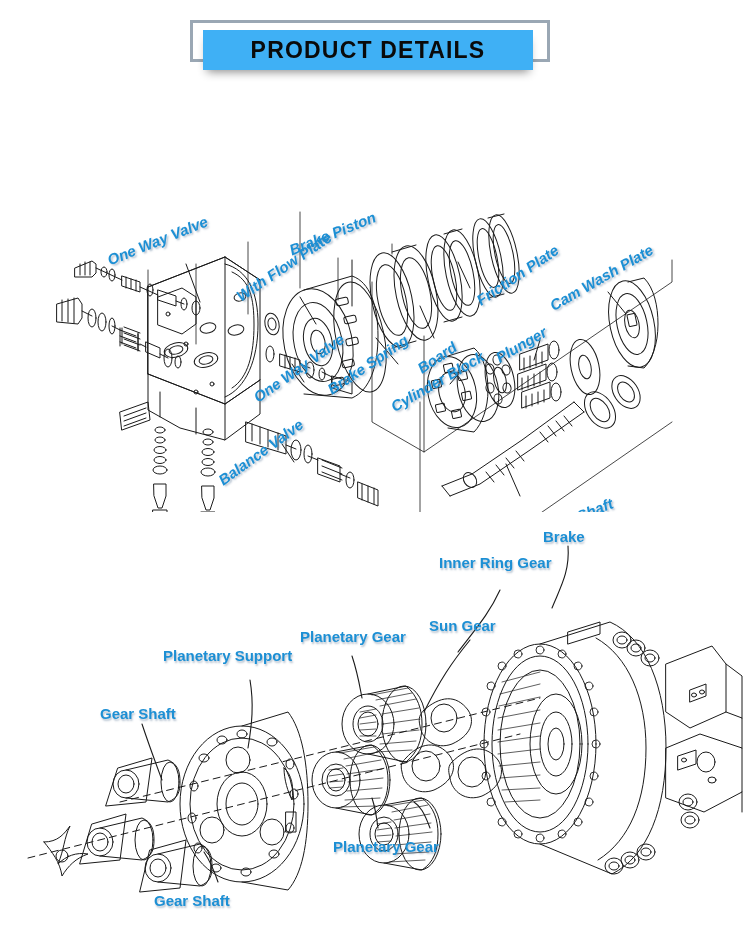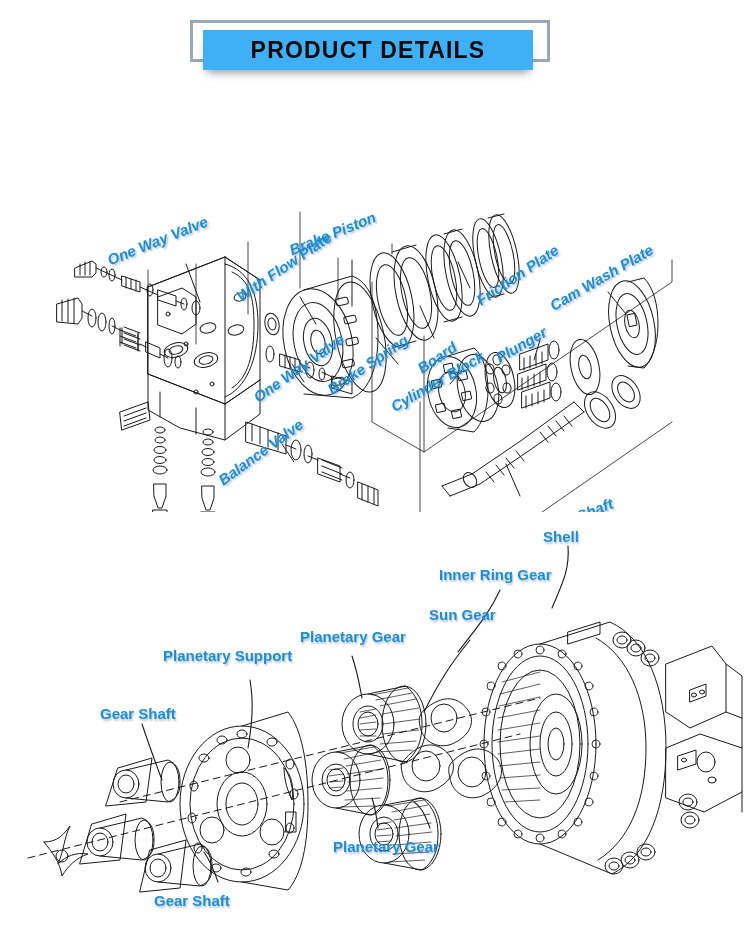--- a/index.html
+++ b/index.html
@@ -609,21 +609,21 @@
         <path d="M352 144 C358 162 360 176 362 186"></path>
         <path d="M250 168 C254 192 252 212 248 236"></path>
         <path d="M142 212 C150 236 156 252 162 268"></path>
         <path d="M378 316 C376 300 374 292 372 286"></path>
         <path d="M430 316 C424 300 420 294 414 290"></path>
         <path d="M218 370 C212 352 208 346 204 340"></path>
       </g>
     </g>
   </svg>
 
-  <div class="callout lg" style="left:543px;top:16px;">Shell</div>
-  <div class="callout lg" style="left:439px;top:54px;">Inner Ring Gear</div>
-  <div class="callout lg" style="left:429px;top:94px;">Sun Gear</div>
+  <div class="callout lg" style="left:543px;top:16px;">Brake</div>
+  <div class="callout lg" style="left:439px;top:42px;">Inner Ring Gear</div>
+  <div class="callout lg" style="left:429px;top:105px;">Sun Gear</div>
   <div class="callout lg" style="left:300px;top:116px;">Planetary Gear</div>
   <div class="callout lg" style="left:163px;top:135px;">Planetary Support</div>
   <div class="callout lg" style="left:100px;top:193px;">Gear Shaft</div>
   <div class="callout lg" style="left:333px;top:326px;">Planetary Gear</div>
   <div class="callout lg" style="left:154px;top:380px;">Gear Shaft</div>
 </div>
 
 </body></html>

